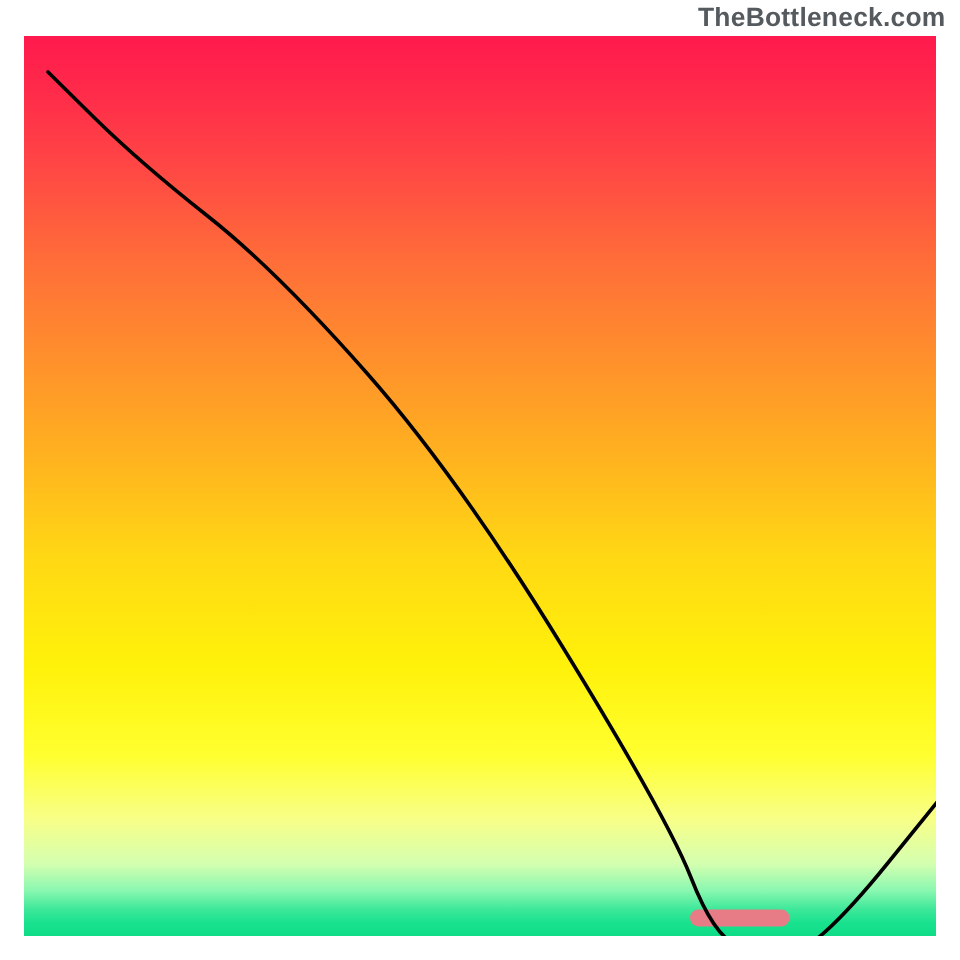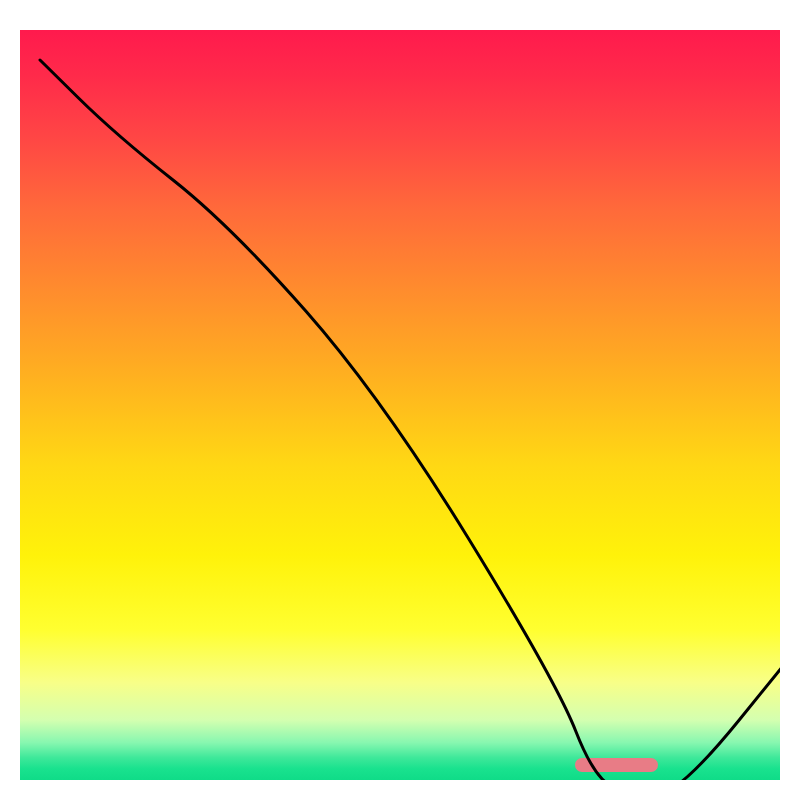--- a/index.html
+++ b/index.html
@@ -104,13 +104,14 @@
     <svg class="curve" viewBox="0 0 760 750" preserveAspectRatio="none">
       <path id="curve-path" d="M 0 0 Q 0 0 38 37.5 Q 76 75 133 120 Q 190 165 266 251.24999999999997 Q 342 337.49999999999994 429.40000000000003 480 Q 516.8000000000001 622.5 535.8 671.25 Q 554.8 720 573.8 727.5 Q 592.8000000000001 735 615.6 735 Q 638.4 735 699.2 660 T 760 585"></path>
     </svg>
   </div>
 
   <div class="frame-top"></div>
   <div class="frame-left"></div>
   <div class="frame-right"></div>
   <div class="frame-bottom"></div>
 
+  <div class="watermark">TheBottleneck.com</div>
 </div>
 
 </body></html>

